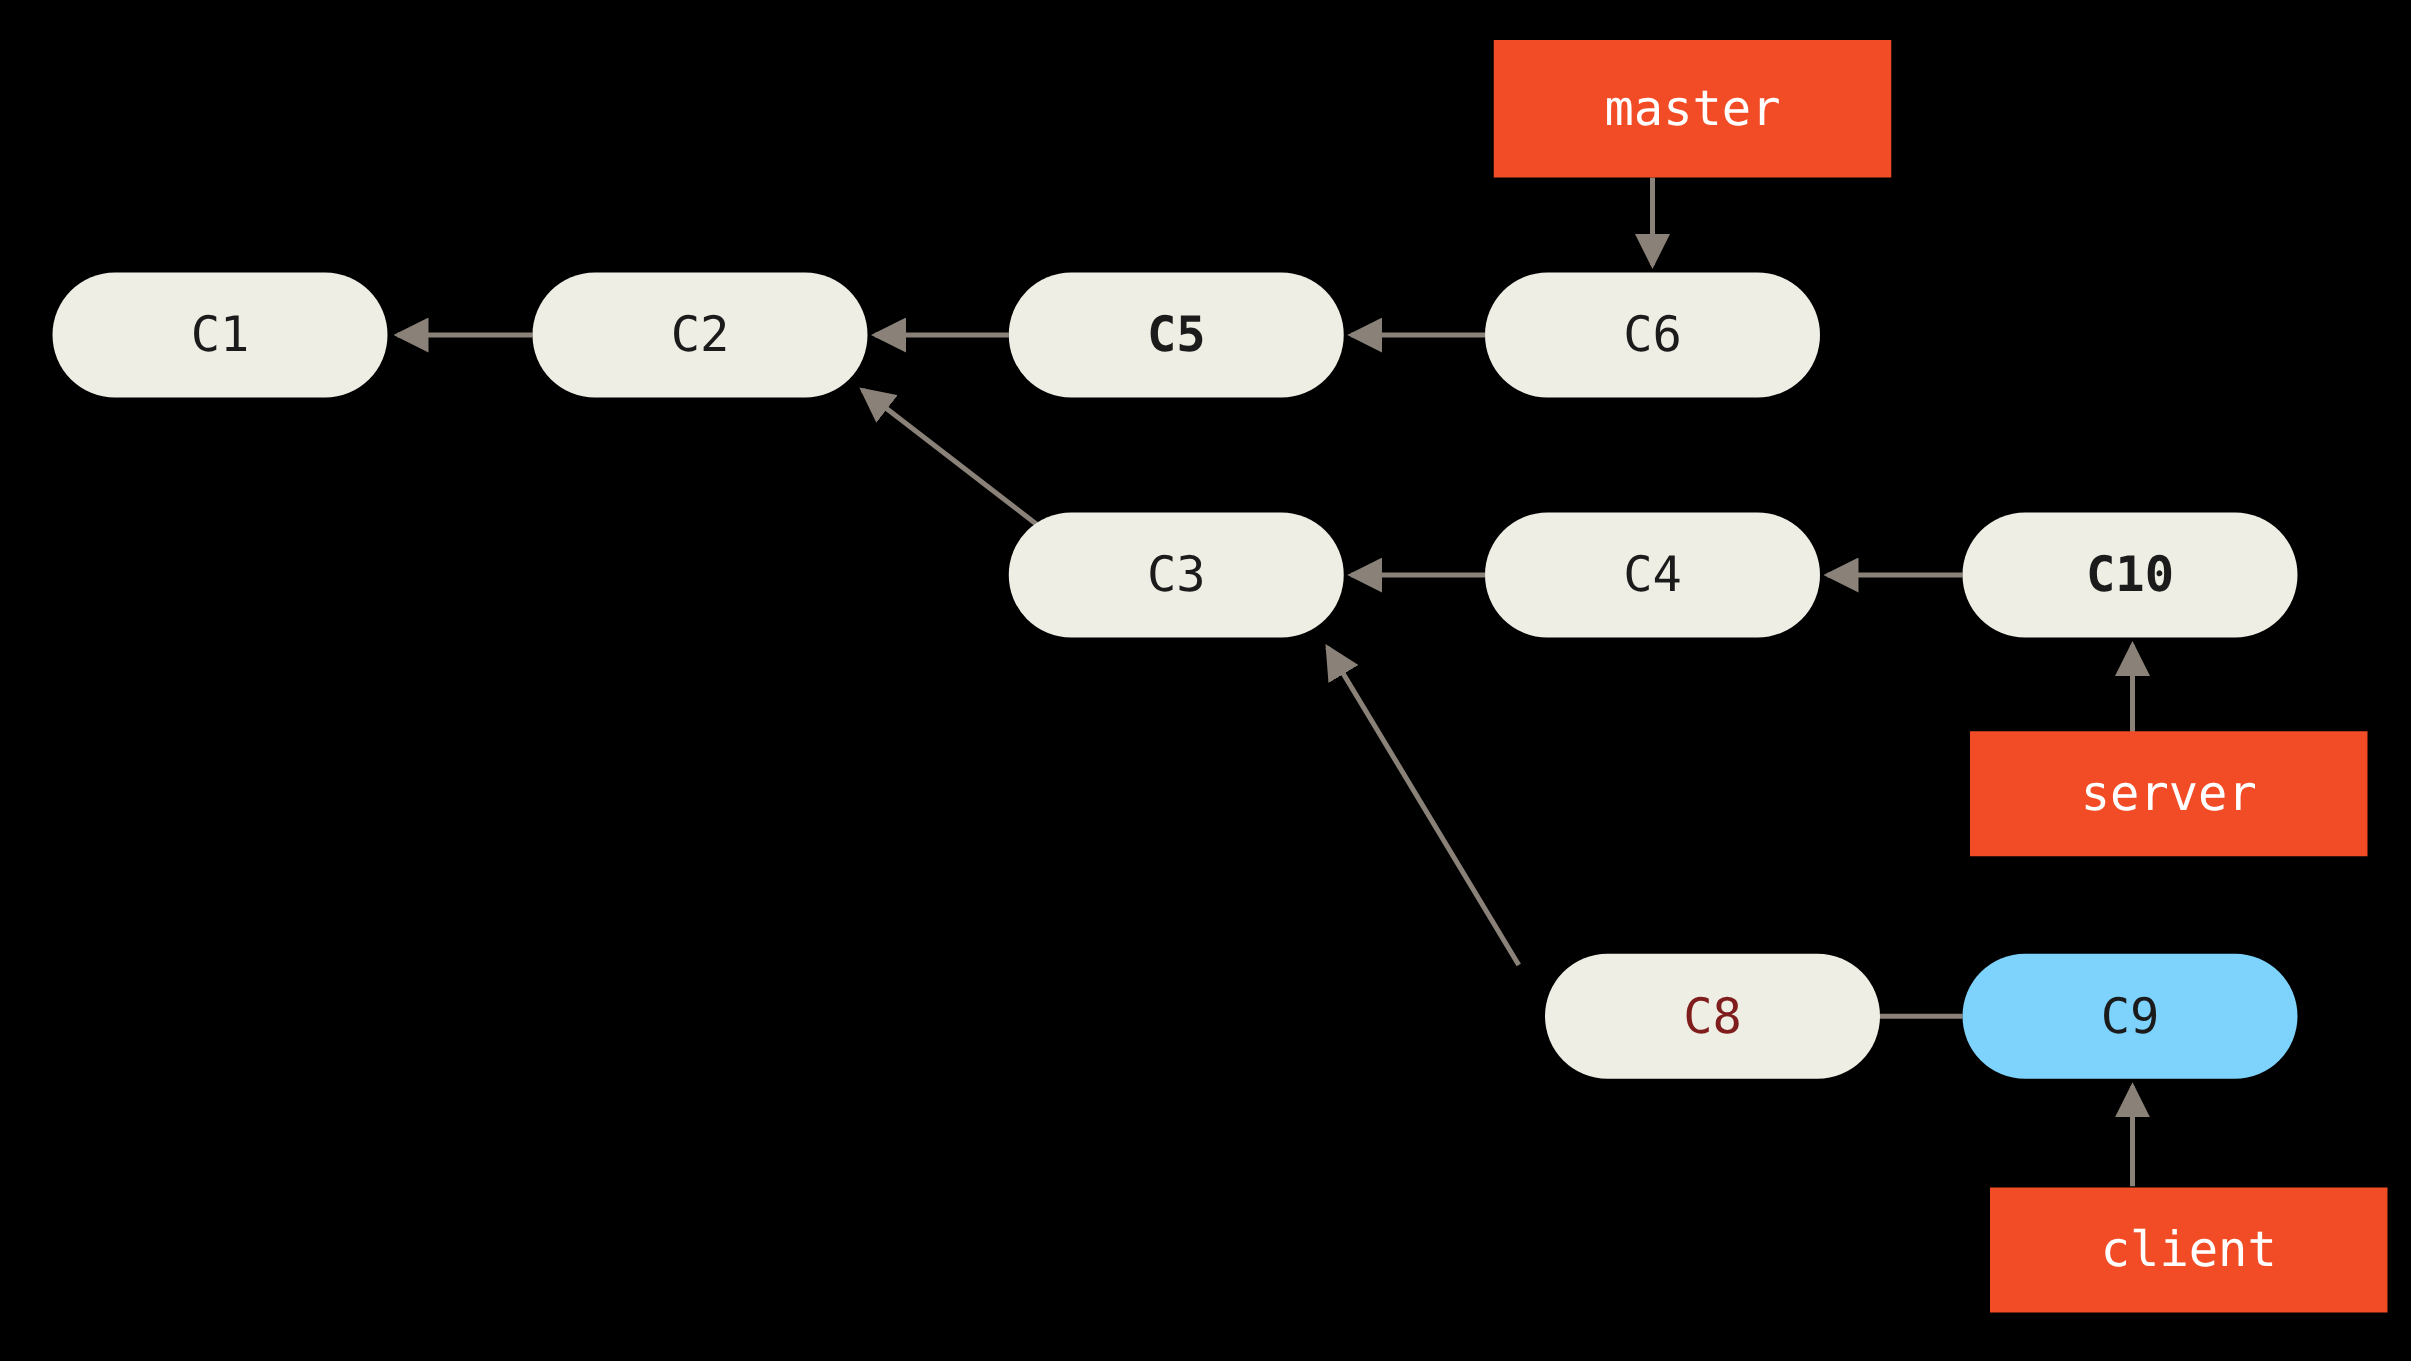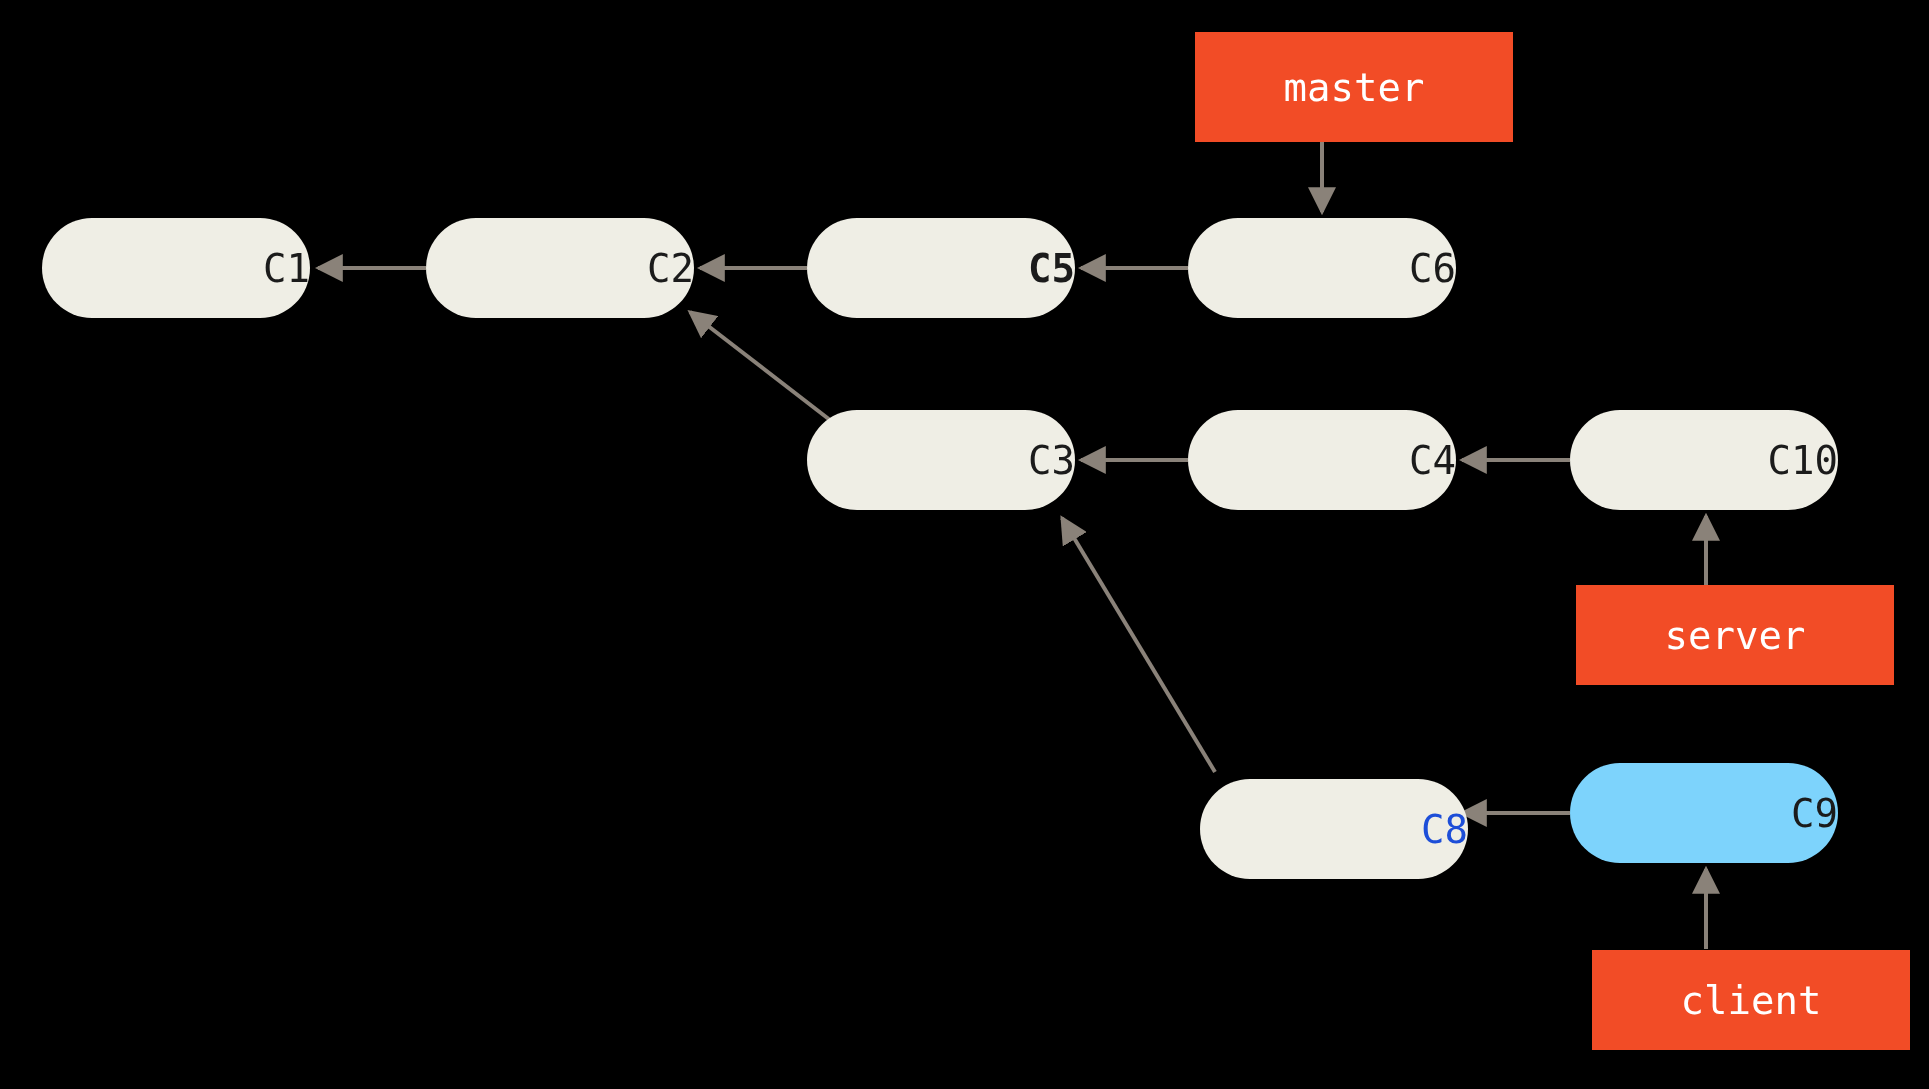--- a/index.html
+++ b/index.html
@@ -20,21 +20,21 @@
     left: 0;
     top: 0;
     width: 1929px;
     height: 1089px;
     pointer-events: none;
   }
   .commit-node {
     position: absolute;
     display: flex;
     align-items: center;
-    justify-content: flex-end;
+    justify-content: center;
     background: #EFEEE5;
     border-radius: 52px;
     color: #1B1B1B;
     font-size: 39px;
     font-family: "DejaVu Sans Mono", "Liberation Mono", monospace;
     letter-spacing: 0px;
     line-height: 1;
     user-select: none;
   }
   .branch-label {
@@ -88,24 +88,24 @@
       </div>
       <div class="commit-node" style="left: 1188px; top: 218px; width: 268px; height: 100px; background: rgb(239, 238, 229); color: rgb(27, 27, 27); border-radius: 50px;">
         <span>C6</span>
       </div>
       <div class="commit-node" style="left: 807px; top: 410px; width: 268px; height: 100px; background: rgb(239, 238, 229); color: rgb(27, 27, 27); border-radius: 50px;">
         <span>C3</span>
       </div>
       <div class="commit-node" style="left: 1188px; top: 410px; width: 268px; height: 100px; background: rgb(239, 238, 229); color: rgb(27, 27, 27); border-radius: 50px;">
         <span>C4</span>
       </div>
-      <div class="commit-node" style="left: 1570px; top: 410px; width: 268px; height: 100px; background: rgb(239, 238, 229); color: rgb(27, 27, 27); border-radius: 50px;">
+      <div class="commit-node" style="left: 1570px; top: 410px; width: 268px; height: 100px; background: rgb(239, 238, 229); color: rgb(27, 27, 27); border-radius: 50px; font-weight: bold;">
         <span>C10</span>
       </div>
-      <div class="commit-node" style="left: 1200px; top: 763px; width: 268px; height: 100px; background: rgb(239, 238, 229); color: #1d4ed8; border-radius: 50px; margin-top: 16px;">
+      <div class="commit-node" style="left: 1236px; top: 763px; width: 268px; height: 100px; background: rgb(239, 238, 229); color: #7f1d1d; border-radius: 50px;">
         <span>C8</span>
       </div>
       <div class="commit-node" style="left: 1570px; top: 763px; width: 268px; height: 100px; background: #7dd3fc; color: rgb(27, 27, 27); border-radius: 50px;">
         <span>C9</span>
       </div>
     </div>
   <div id="label-layer">
       <div class="branch-label" style="left: 1195px; top: 32px; width: 318px; height: 110px; background: rgb(242, 76, 38); color: rgb(255, 255, 255);">
         <span>master</span>
       </div>

